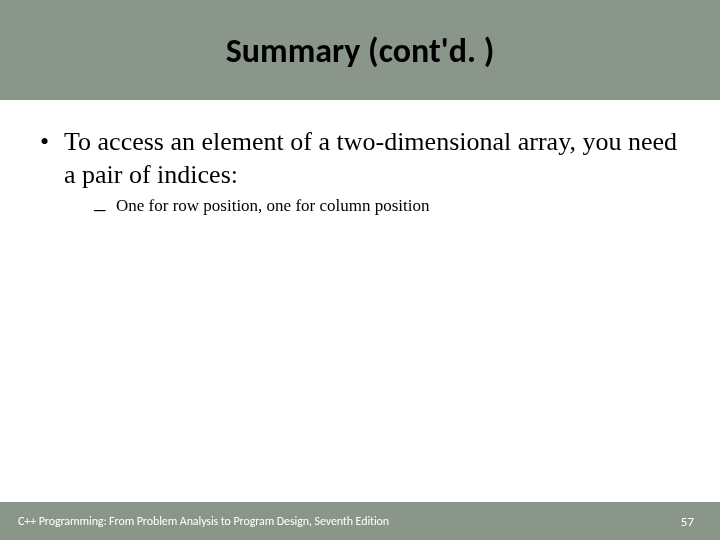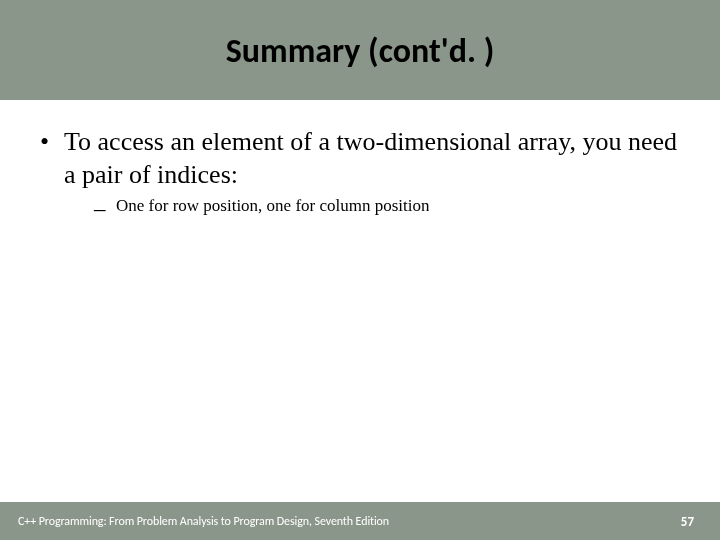--- a/index.html
+++ b/index.html
@@ -67,21 +67,20 @@
     justify-content: space-between;
     padding: 0 26px 0 18px;
     color: #fff;
   }
   .footer .src {
     font-size: 12px;
     letter-spacing: -0.1px;
   }
   .footer .pg {
     font-size: 13px;
-    font-weight: bold;
   }
 </style>
 </head>
 <body>
 
 <div class="slide">
 
   <div class="title-band">
     <h1>Summary (cont'd. )</h1>
   </div>

